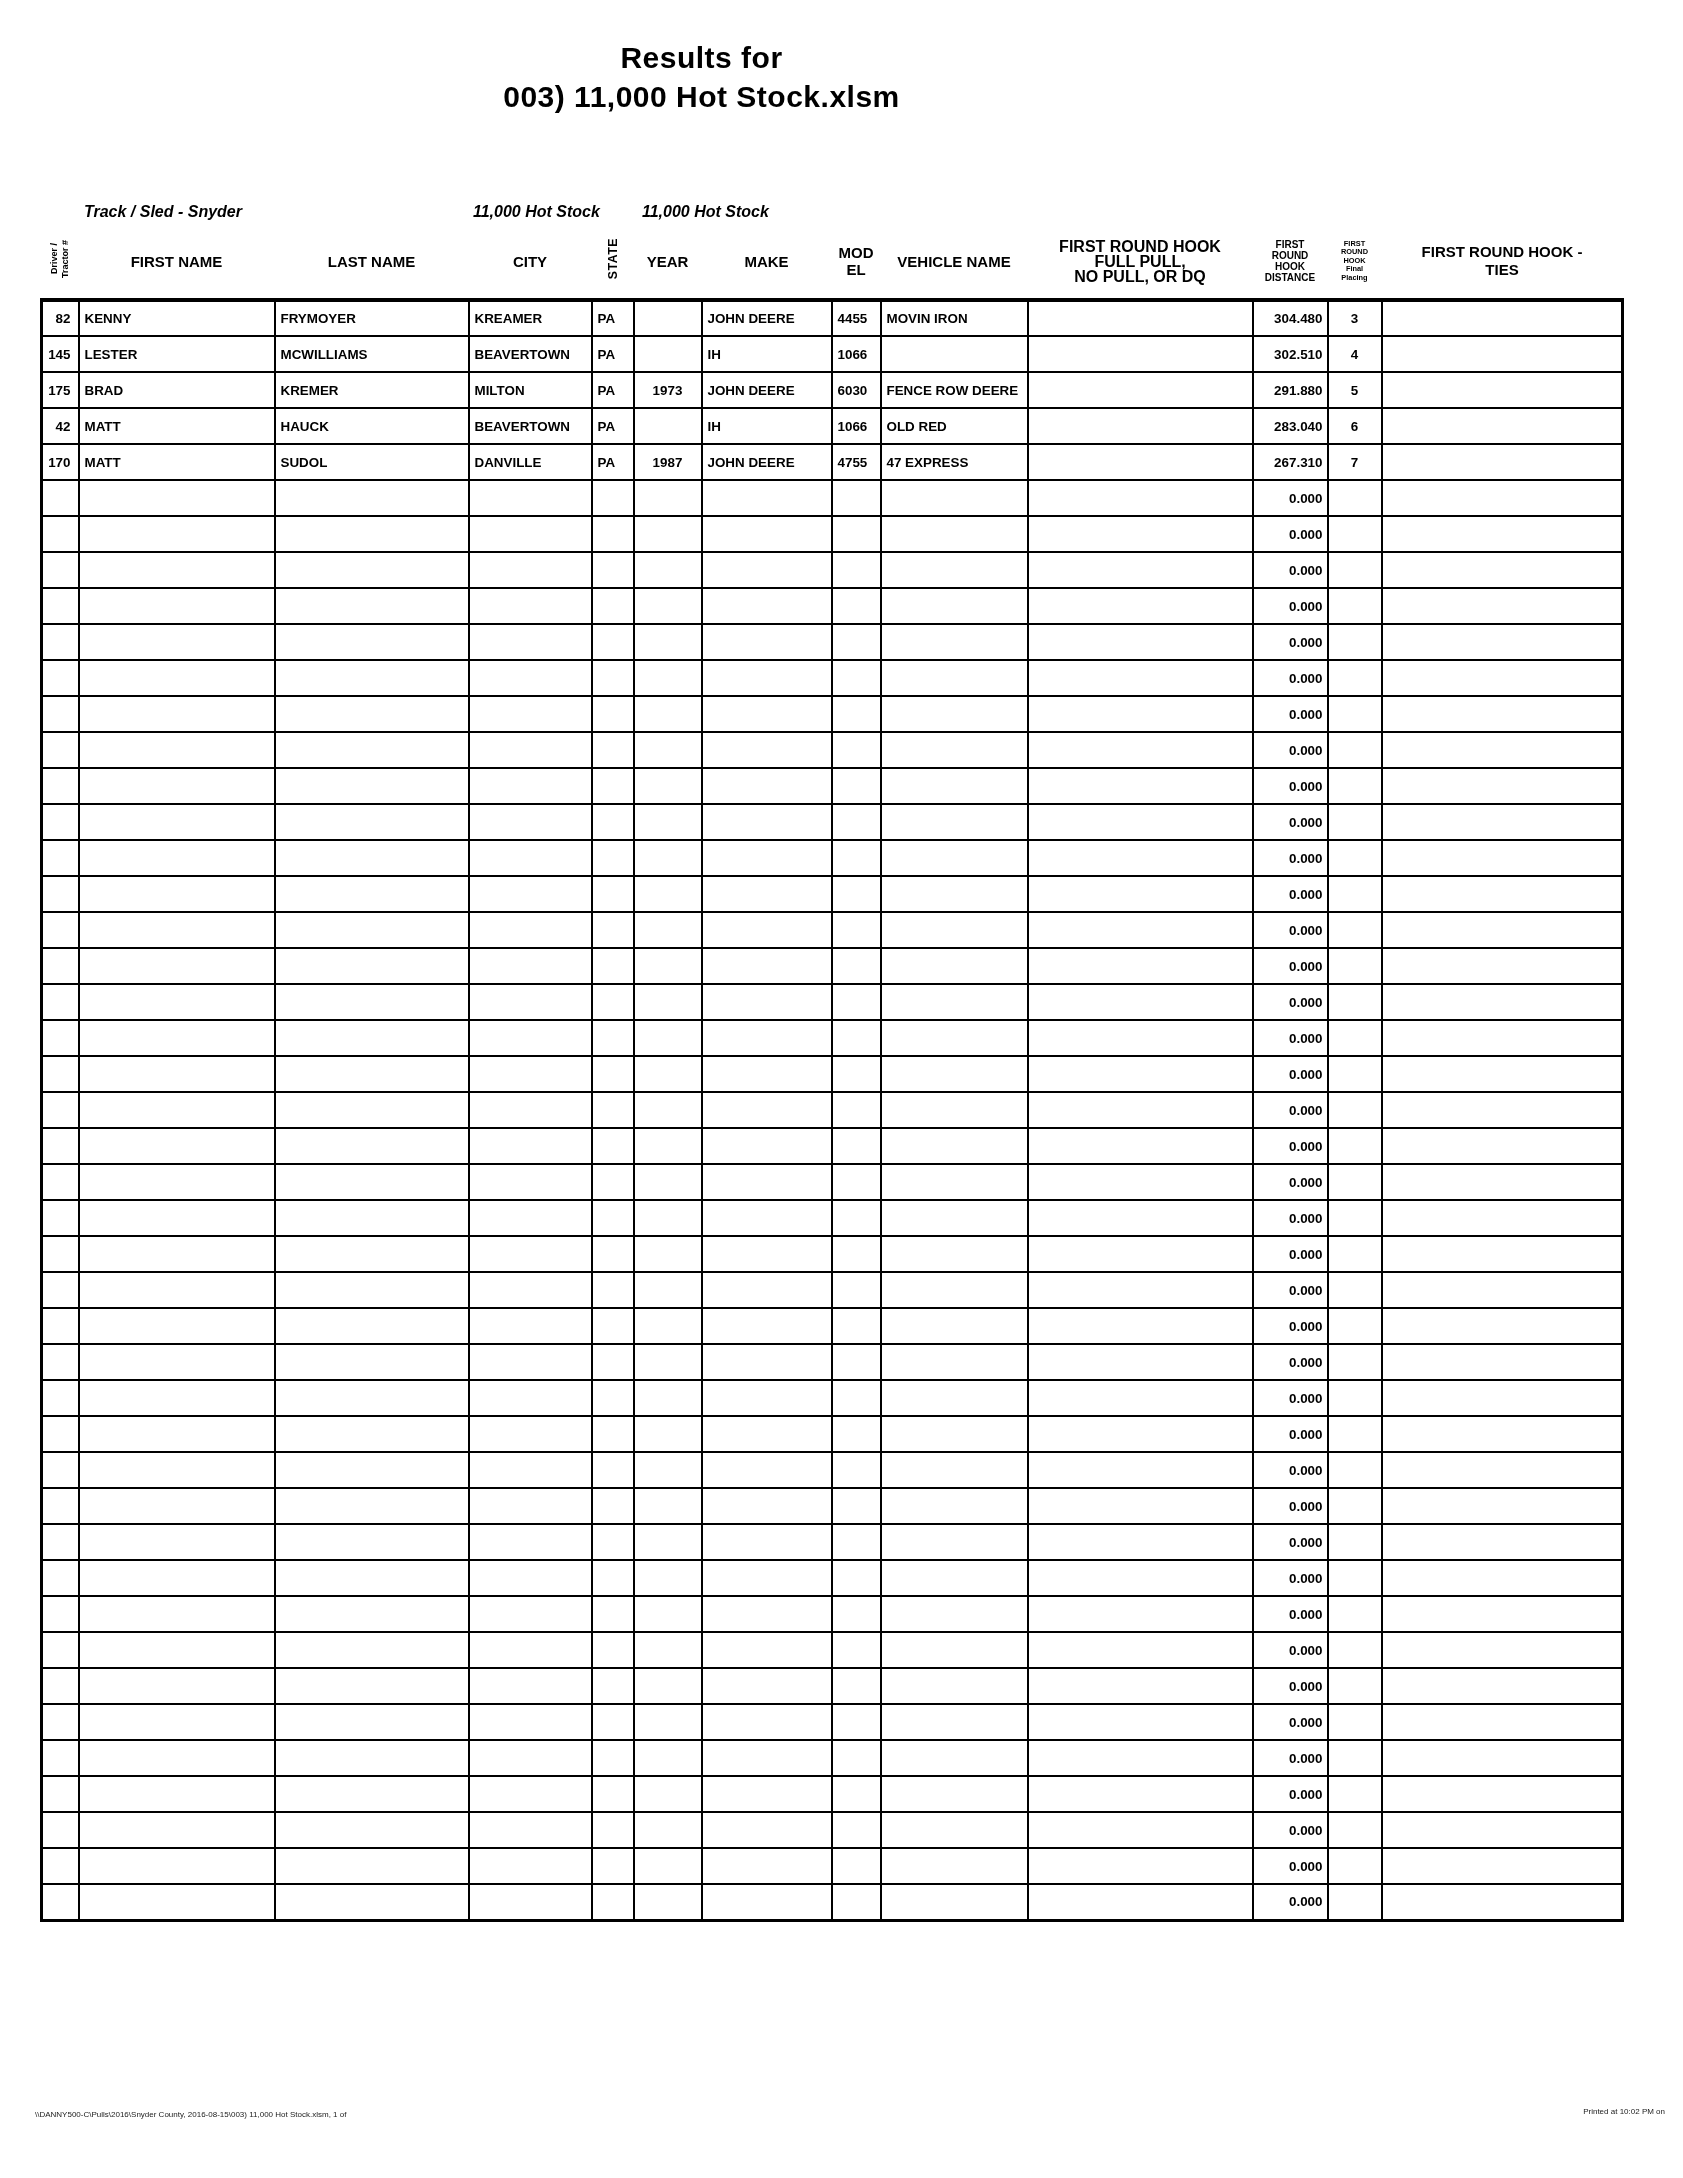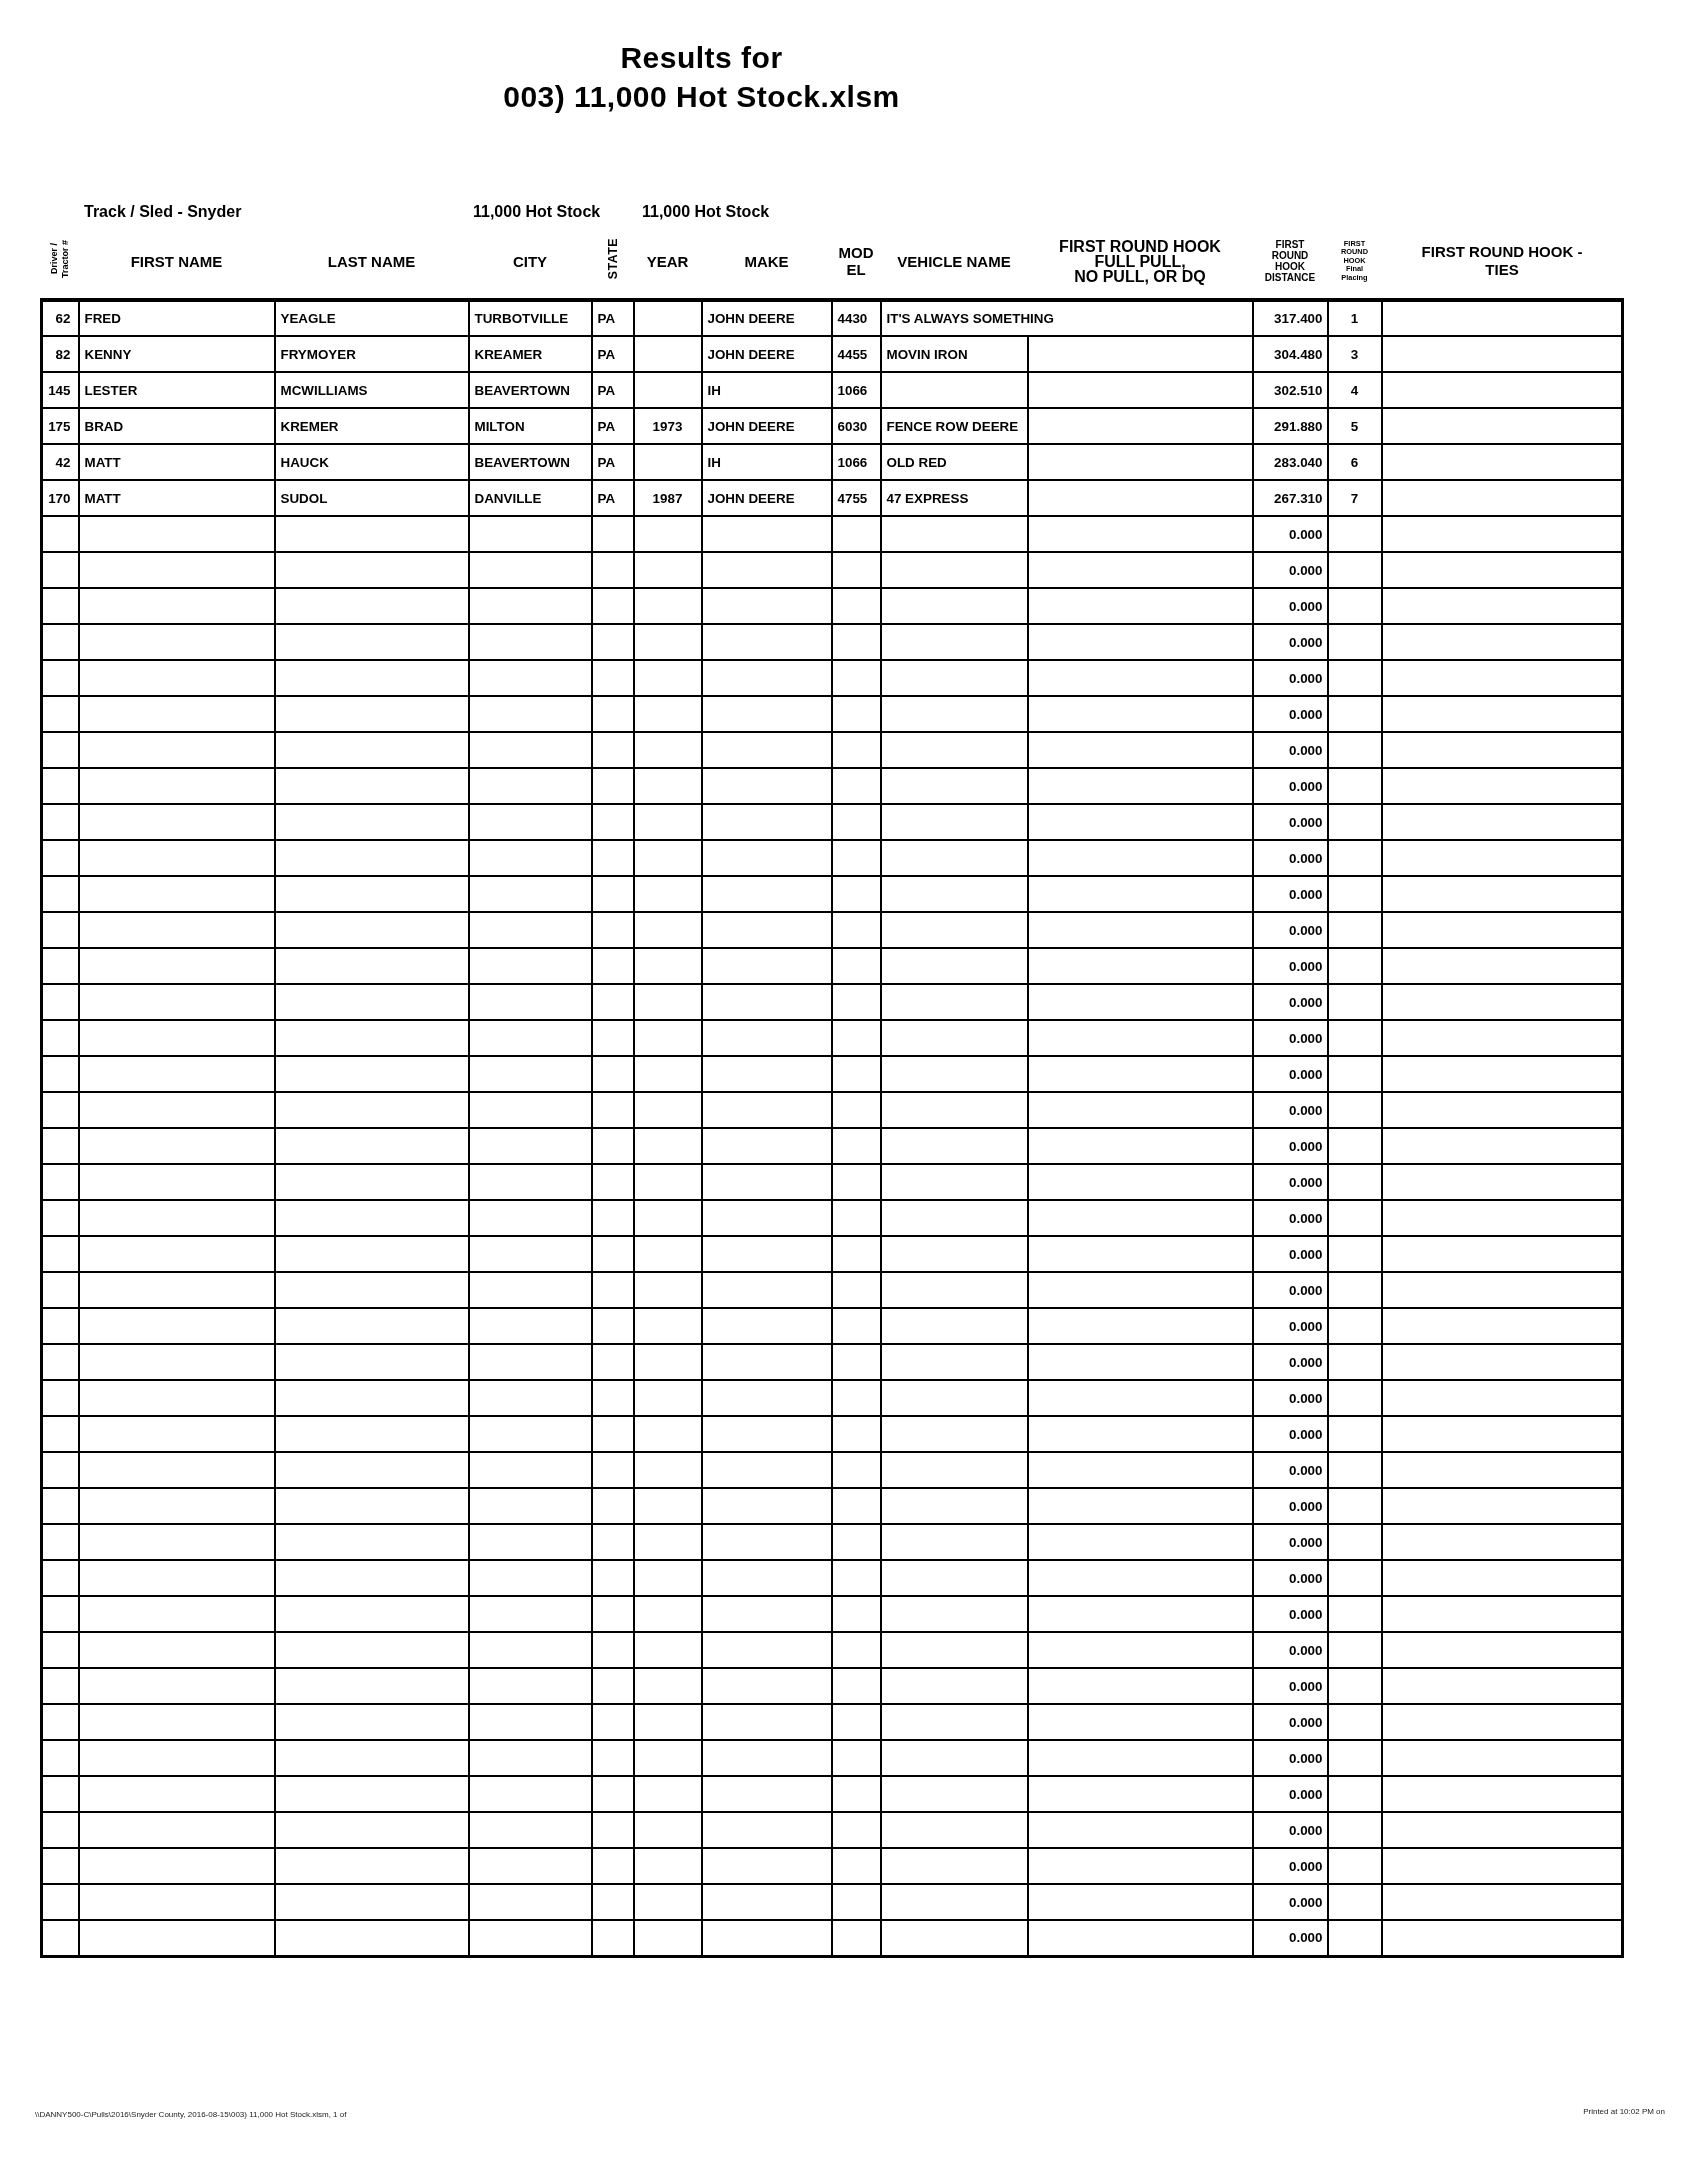--- a/index.html
+++ b/index.html
@@ -2,21 +2,21 @@
 <html><head>
 <meta charset="utf-8">
 <style>
   html,body{margin:0;padding:0;background:#ffffff;}
   body{font-family:"Liberation Sans",sans-serif;color:#000;}
   .page{position:relative;width:1683px;height:2178px;background:#fff;overflow:hidden;}
 
   .title{position:absolute;top:38px;left:0;width:1403px;text-align:center;font-weight:bold;
          font-size:30px;line-height:39px;letter-spacing:0.5px;}
 
-  .meta-row{position:absolute;top:203px;left:0;width:1586px;height:22px;font-weight:bold;font-size:16px;}
+  .meta-row{position:absolute;top:203px;left:0;width:1586px;height:22px;font-weight:bold;font-size:16px;font-style:italic;}
   .meta-track{position:absolute;left:84px;top:0;}
   .meta-class1{position:absolute;left:473px;top:0;}
   .meta-class2{position:absolute;left:642px;top:0;}
 
   table.results{position:absolute;left:40px;top:224px;border-collapse:collapse;table-layout:fixed;
                 width:1579px;}
   table.results th{border:none;border-bottom:4px solid #000;padding:0;vertical-align:middle;
                    text-align:center;font-weight:bold;background:#fff;}
   thead tr{height:76px;}
   th .hwrap{white-space:pre-line;display:block;}
@@ -124,34 +124,20 @@
 Placing</span>
           </th>
         <th class="h-ties">
             <span class="hwrap">FIRST ROUND HOOK -
 TIES</span>
           </th>
       </tr>
     </thead>
     <tbody id="tbody">
         <tr>
-          <td class="c-num">62</td>
-          <td class="c-first">FRED</td>
-          <td class="c-last">YEAGLE</td>
-          <td class="c-city">TURBOTVILLE</td>
-          <td class="c-state">PA</td>
-          <td class="c-year"></td>
-          <td class="c-make">JOHN DEERE</td>
-          <td class="c-model">4430</td>
-          <td class="c-vehicle" colspan="2">IT'S ALWAYS SOMETHING</td>
-          <td class="c-distance">317.400</td>
-          <td class="c-placing">1</td>
-          <td class="c-ties last"></td>
-        </tr>
-        <tr>
           <td class="c-num">82</td>
           <td class="c-first">KENNY</td>
           <td class="c-last">FRYMOYER</td>
           <td class="c-city">KREAMER</td>
           <td class="c-state">PA</td>
           <td class="c-year"></td>
           <td class="c-make">JOHN DEERE</td>
           <td class="c-model">4455</td>
           <td class="c-vehicle">MOVIN IRON</td>
           <td class="c-full_pull"></td>

